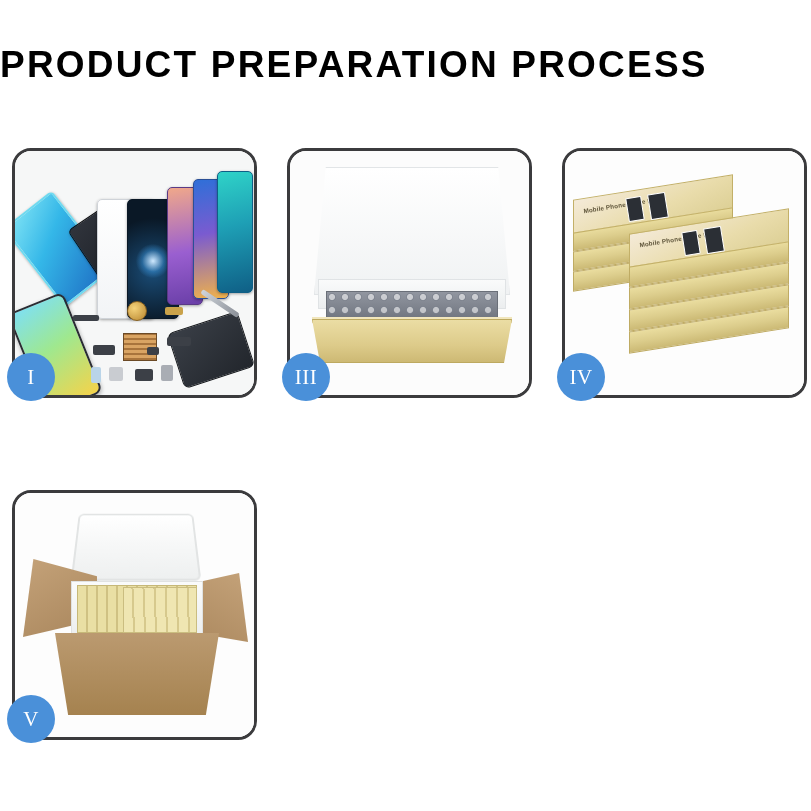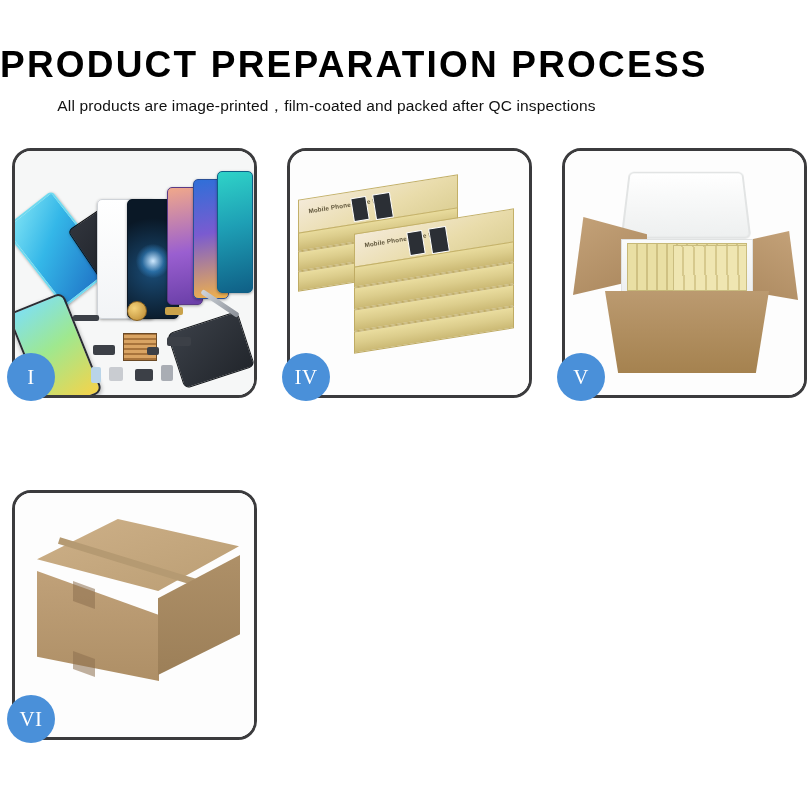--- a/index.html
+++ b/index.html
@@ -381,21 +381,20 @@
   .t1 { left:58px; top:92px; width:22px; height:20px; transform:skewY(20deg); }
   .t2 { left:58px; top:162px; width:22px; height:18px; transform:skewY(20deg); }
 </style>
 </head>
 <body>
 
 <div class="page">
 
   <div class="header">
     <div class="title">PRODUCT PREPARATION PROCESS</div>
-    <div class="subtitle">All products are image-printed，film-coated and packed after QC inspections</div>
   </div>
 
   <div class="grid">
 
     <div class="panel">
       <div class="panel-inner p1">
         <div class="scr scr-a"></div>
         <div class="scr scr-b"></div>
         <div class="scr scr-c"></div>
         <div class="scr scr-c2"></div>
@@ -414,20 +413,30 @@
         <div class="prt s6"></div>
         <div class="prt s7"></div>
         <div class="prt s8"></div>
         <div class="prt s9"></div>
         <div class="tweezer"></div>
       </div>
       <div class="badge">I</div>
     </div>
 
 
+    <div class="panel">
+      <div class="panel-inner p3">
+        <div class="box3-lid"></div>
+        <div class="box3-foam"></div>
+        <div class="box3-bubble"></div>
+        <div class="box3-edge"></div>
+        <div class="box3-base"></div>
+      </div>
+      <div class="badge">III</div>
+    </div>
 
     <div class="panel">
       <div class="panel-inner p4">
         <div class="stack">
           <div class="slayer sl3"></div>
           <div class="slayer sl2"></div>
           <div class="slayer sl1"></div>
           <div class="sbox sbox-top"></div>
           <div class="slab slab1">Mobile Phone Spare Parts</div>
           <div class="swin sw1"></div>
@@ -451,26 +460,15 @@
         <div class="flapL"></div>
         <div class="flapR"></div>
         <div class="foam-inner"></div>
         <div class="gboxes"></div>
         <div class="gboxes2"></div>
         <div class="carton-body"></div>
       </div>
       <div class="badge">V</div>
     </div>
 
-    <div class="panel">
-      <div class="panel-inner p6">
-        <div class="c6-top"></div>
-        <div class="c6-seam"></div>
-        <div class="c6-left"></div>
-        <div class="c6-right"></div>
-        <div class="c6-tape t1"></div>
-        <div class="c6-tape t2"></div>
-      </div>
-      <div class="badge">VI</div>
-    </div>
 
   </div>
 </div>
 
 </body></html>

